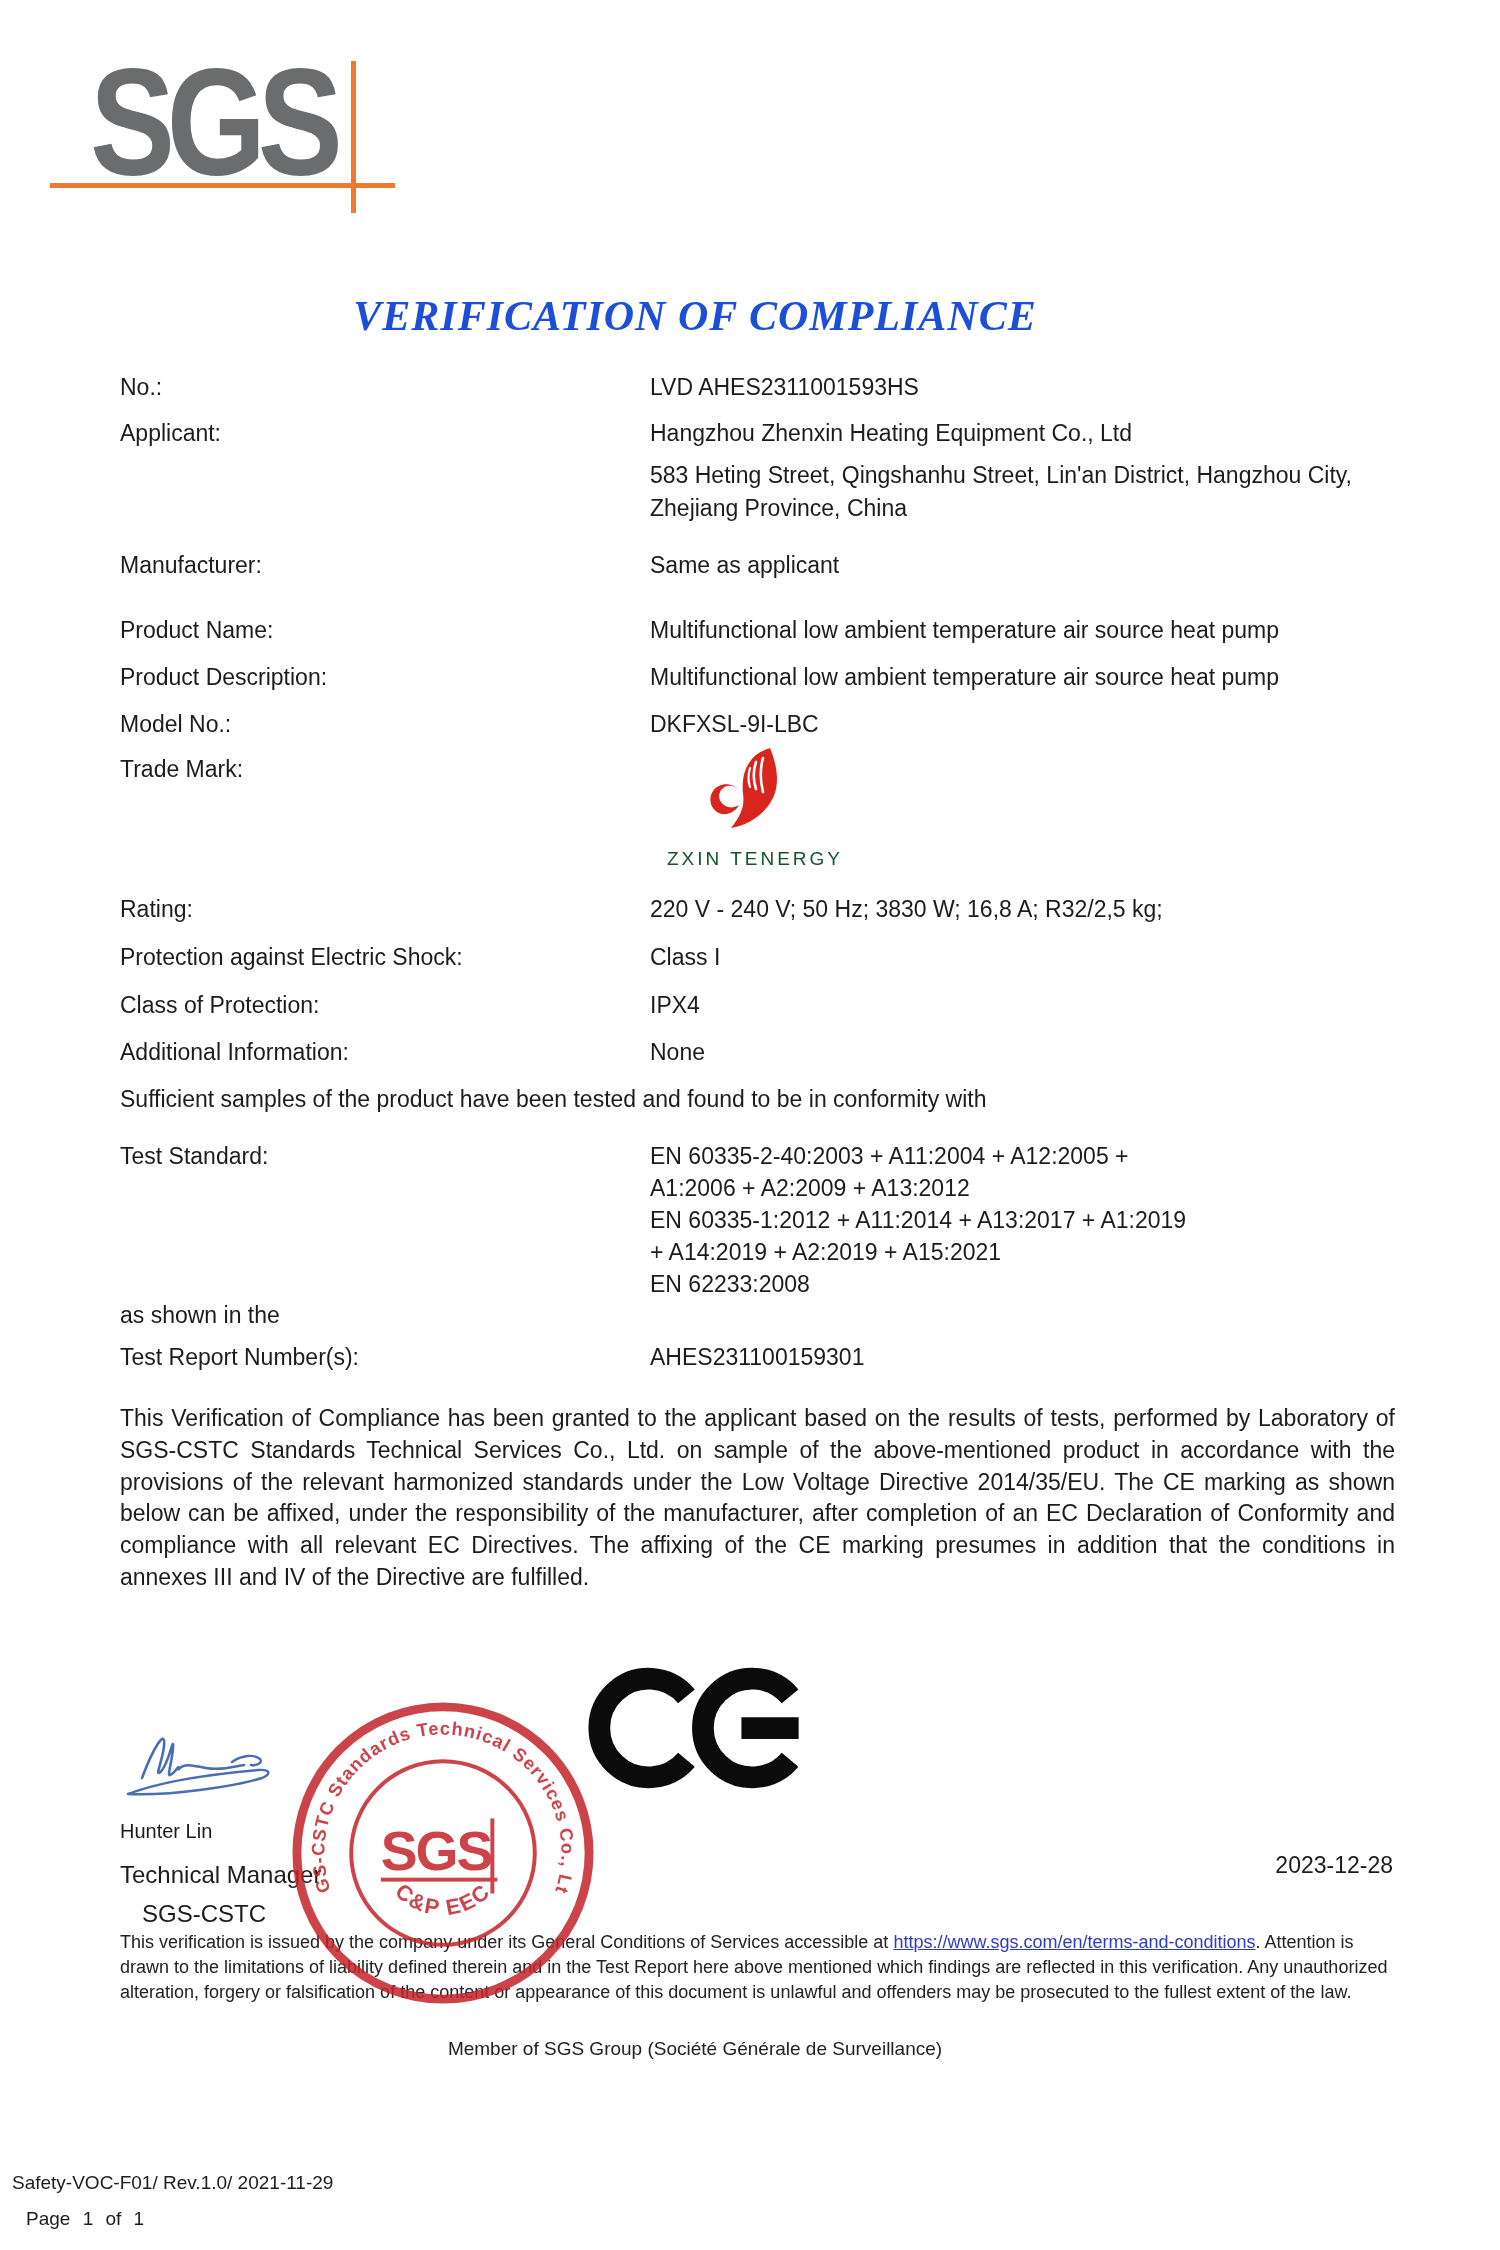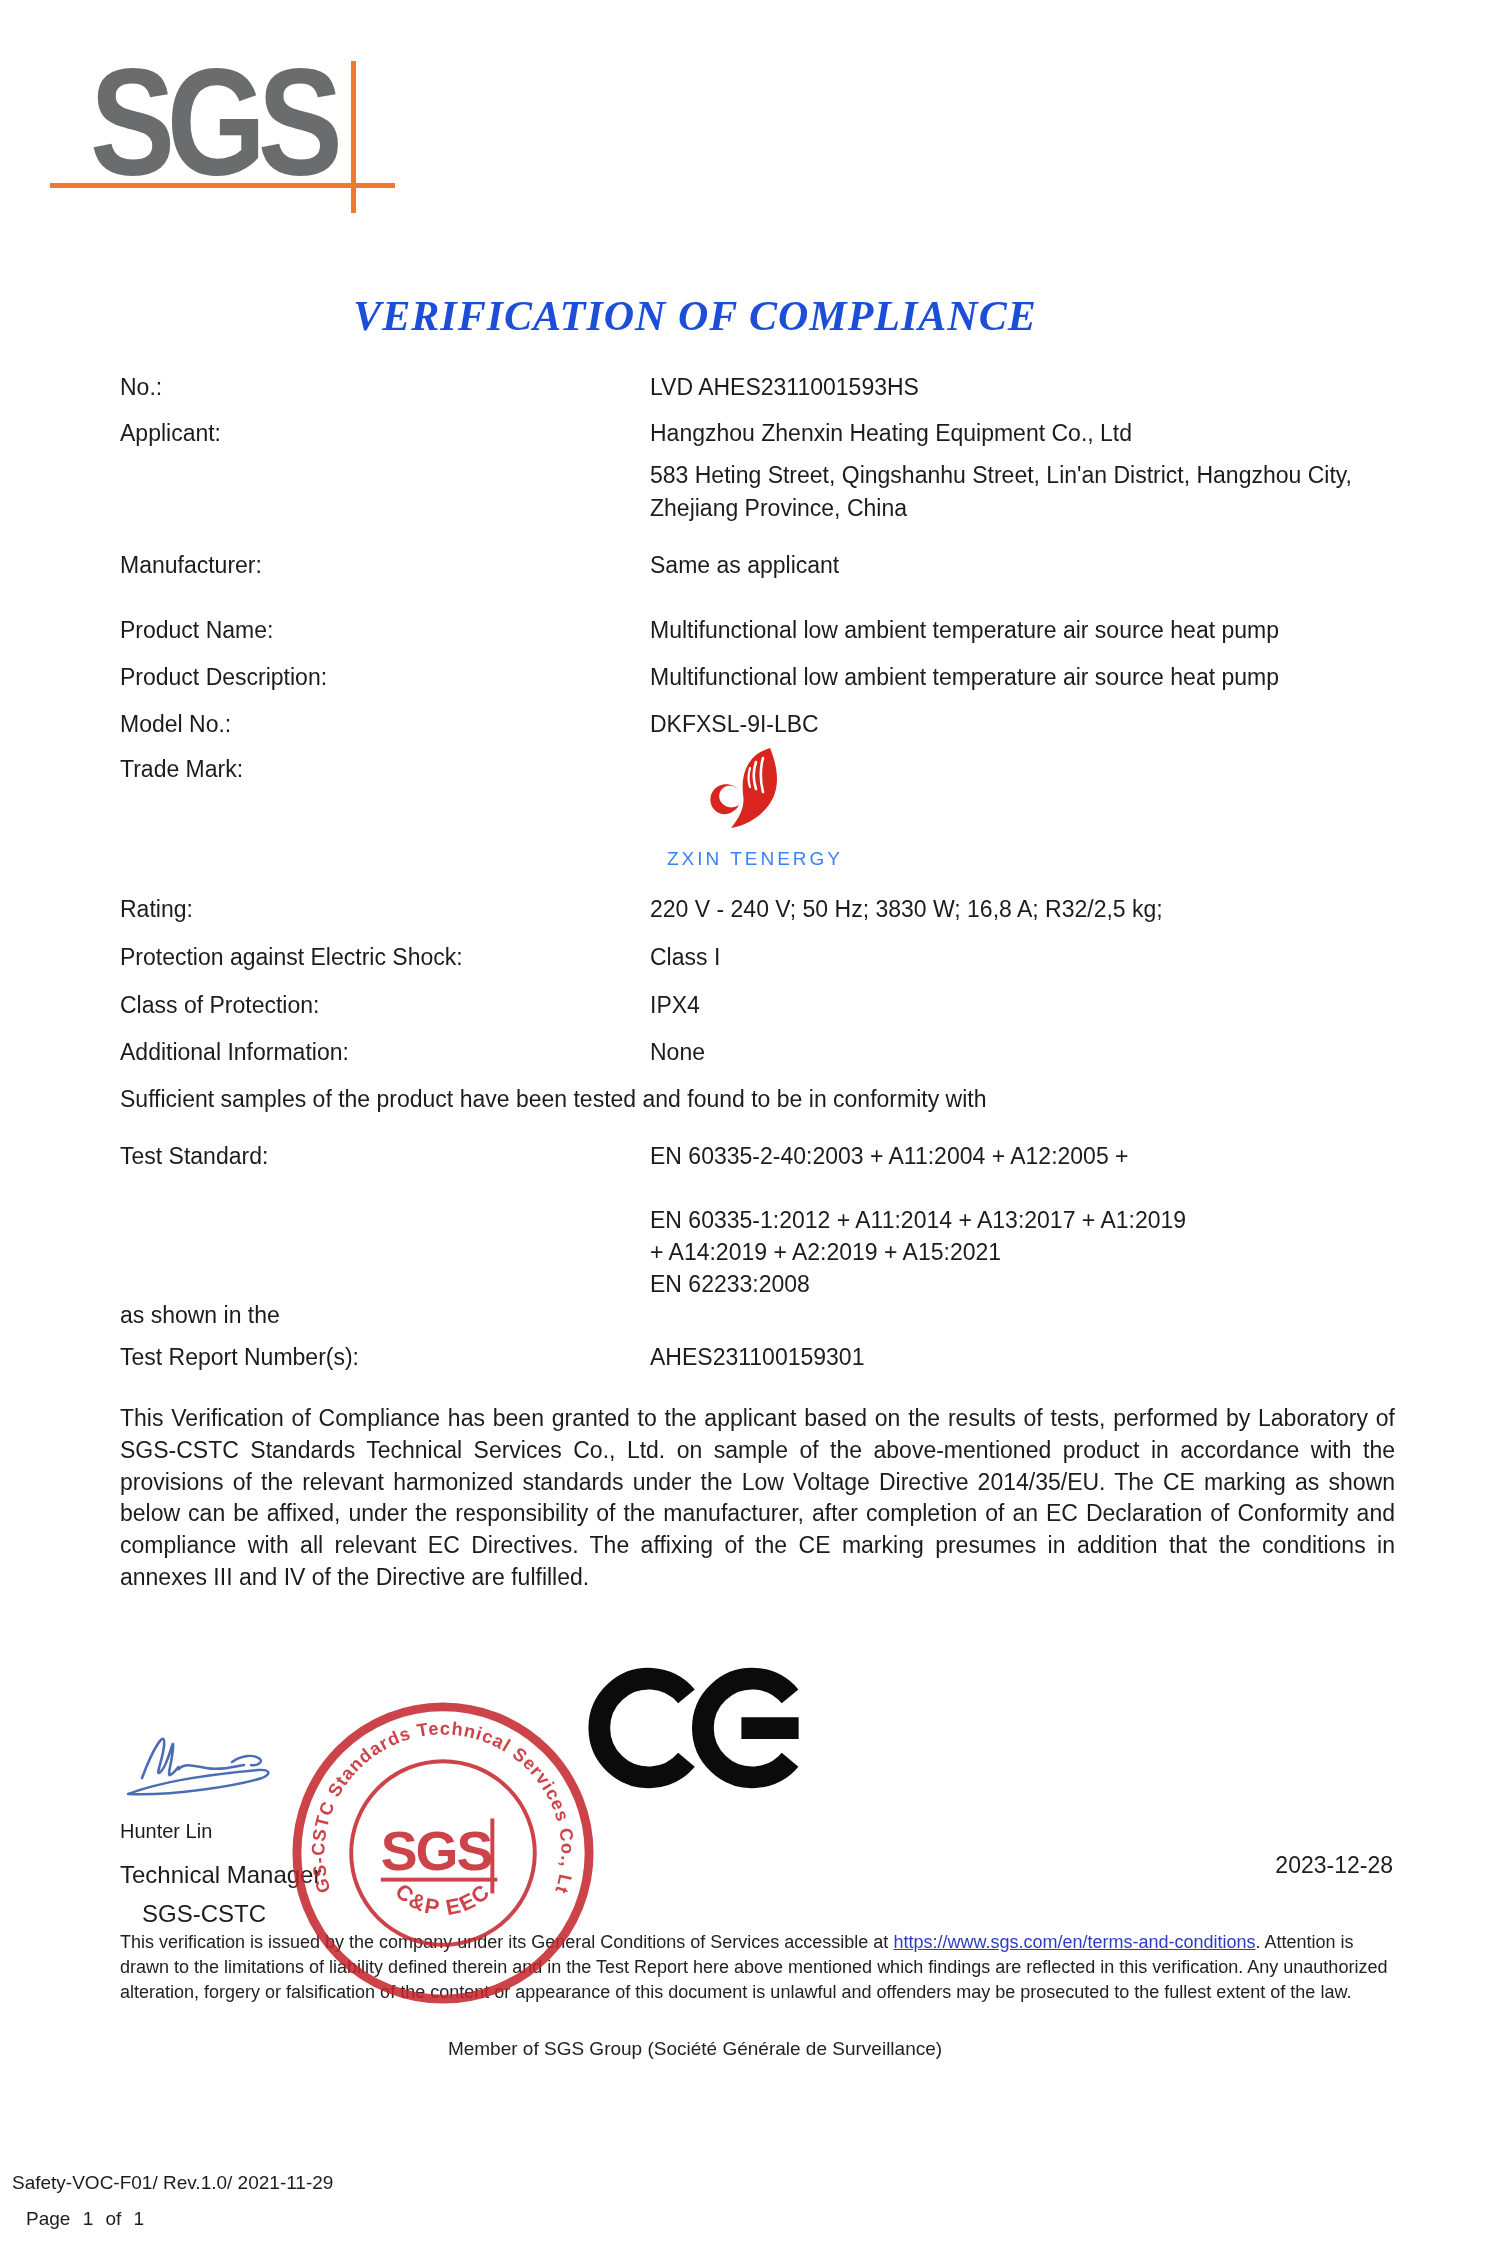--- a/index.html
+++ b/index.html
@@ -34,21 +34,21 @@
   
   .row{position:absolute;left:120px;width:1275px;font-size:23px;line-height:33px;}
   .row .label{position:absolute;left:0;top:0;white-space:nowrap;}
   .row .value{position:absolute;left:530px;top:0;width:745px;}
   .fullline{position:absolute;left:120px;width:1275px;font-size:23px;line-height:33px;}
   .std-line{position:absolute;left:650px;width:745px;font-size:23px;line-height:32px;white-space:nowrap;}
   
   .flame-svg{position:absolute;left:700px;top:746px;width:100px;height:100px;}
   .brand-text{
     position:absolute;left:600px;top:848px;width:310px;text-align:center;
-    font-size:19px;letter-spacing:3px;color:#3b82f6;font-weight:400;
+    font-size:19px;letter-spacing:3px;color:#14532d;font-weight:400;
   }
   
   .statement{
     position:absolute;left:120px;top:1403px;width:1275px;
     font-size:23px;line-height:31.8px;text-align:justify;
   }
   
   .ce-svg{position:absolute;left:588px;top:1656px;width:220px;height:148px;}
   .stamp-svg{position:absolute;left:290px;top:1700px;width:306px;height:306px;opacity:0.85;}
   .sig-svg{position:absolute;left:112px;top:1724px;width:185px;height:85px;}
@@ -148,20 +148,21 @@
     <span class="label">Additional Information:</span>
     <span class="value">None</span>
   </div>
 
   <div class="fullline" style="top:1083px">Sufficient samples of the product have been tested and found to be in conformity with</div>
 
   <div class="row" style="top:1140px">
     <span class="label">Test Standard:</span>
   </div>
   <div class="std-line" style="top:1140px">EN 60335-2-40:2003 + A11:2004 + A12:2005 +</div>
+  <div class="std-line" style="top:1172px">A1:2006 + A2:2009 + A13:2012</div>
   <div class="std-line" style="top:1204px">EN 60335-1:2012 + A11:2014 + A13:2017 + A1:2019</div>
   <div class="std-line" style="top:1236px">+ A14:2019 + A2:2019 + A15:2021</div>
   <div class="std-line" style="top:1268px">EN 62233:2008</div>
 
   <div class="fullline" style="top:1299px">as shown in the</div>
 
   <div class="row" style="top:1341px">
     <span class="label">Test Report Number(s):</span>
     <span class="value">AHES231100159301</span>
   </div>

